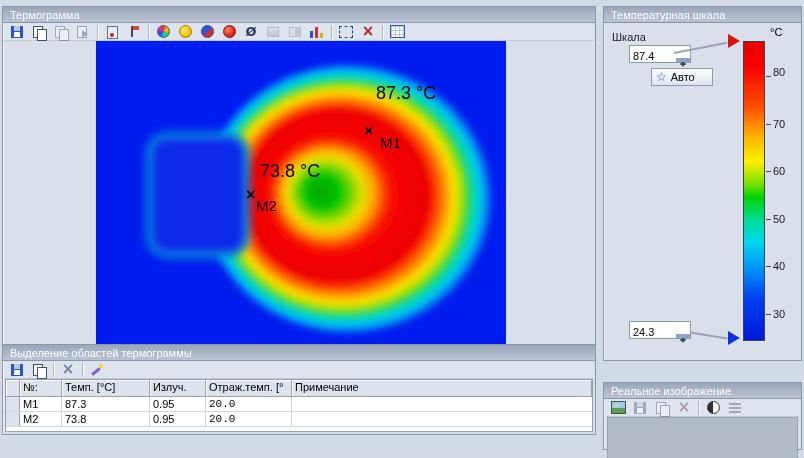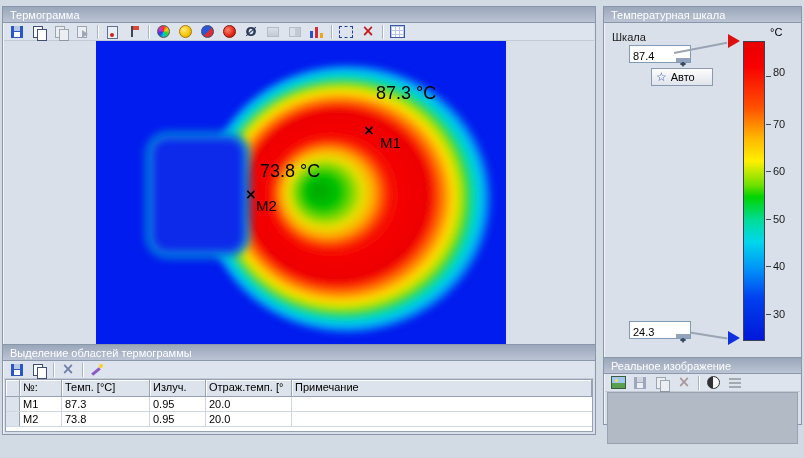--- a/index.html
+++ b/index.html
@@ -5,21 +5,21 @@
   * { box-sizing: border-box; margin: 0; padding: 0; }
   html,body { background:#d2dae4; }
   body { font-family:"Liberation Sans", sans-serif; }
   .app { position:relative; width:804px; height:458px; background:#d2dae4; overflow:hidden; }
 
   .panel { position:absolute; background:#d9e0ea; border:1px solid #8a96aa;
            box-shadow: inset 1px 1px 0 rgba(255,255,255,.65); }
   #p-thermo  { left:2px;  top:6px;   width:594px; height:355px; }
   #p-scale   { left:603px; top:6px;  width:199px; height:355px; }
   #p-regions { left:2px;  top:344px; width:594px; height:91px; }
-  #p-real    { left:603px; top:357px; width:199px; height:68px; }
+  #p-real    { left:603px; top:382px; width:199px; height:68px; }
 
   .panel-title { height:16px; line-height:16px; padding:0 7px; color:#fff; font-size:11px;
                  background:linear-gradient(to bottom,#9aa6ba,#bac4d4);
                  border-bottom:1px solid #8a96aa; white-space:nowrap; overflow:hidden; }
 
   .toolbar { position:absolute; left:1px; right:1px; top:16px; height:18px;
              display:flex; align-items:center; padding:0 2px;
              background:#dde4ed; border-bottom:1px solid #c2cad6; }
   .tb-btn { width:20px; height:18px; position:relative; display:inline-flex;
             align-items:center; justify-content:center; margin:0 1px; cursor:default; }
@@ -114,21 +114,21 @@
   
   .grid { position:absolute; left:2px; top:34px; right:2px; bottom:2px; background:#fff;
           border:1px solid #98a2b4; overflow:hidden; font-size:11px; color:#000; }
   .g-row { display:flex; height:15px; border-bottom:1px solid #d0d6e0; background:#fff; }
   .g-head { height:17px; background:#dde3ec; border-bottom:1px solid #98a2b4; }
   .gc { border-right:1px solid #d0d6e0; padding:1px 3px; white-space:nowrap; overflow:hidden; }
   .g-head .gc { border-right:1px solid #98a2b4; box-shadow:inset 1px 1px 0 #fff; }
   .gutter { width:14px; padding:0; background:#dde3ec; border-right:1px solid #98a2b4; }
   .c-num{width:42px} .c-temp{width:88px} .c-emiss{width:56px} .c-refl{width:86px} .c-note{flex:1;border-right:0}
   .num { text-align:left; }
-  .c-refl.num { padding-right:28px; }
+  .c-refl.num { padding-right:28px;font-family:Liberation Mono, monospace; }
 
   
   .real-view { position:absolute; left:3px; top:34px; width:191px; height:52px;
                background:#b2bac6; border:1px solid #98a2b0; }
 </style>
 </head>
 <body>
 
 <div class="app">
 

